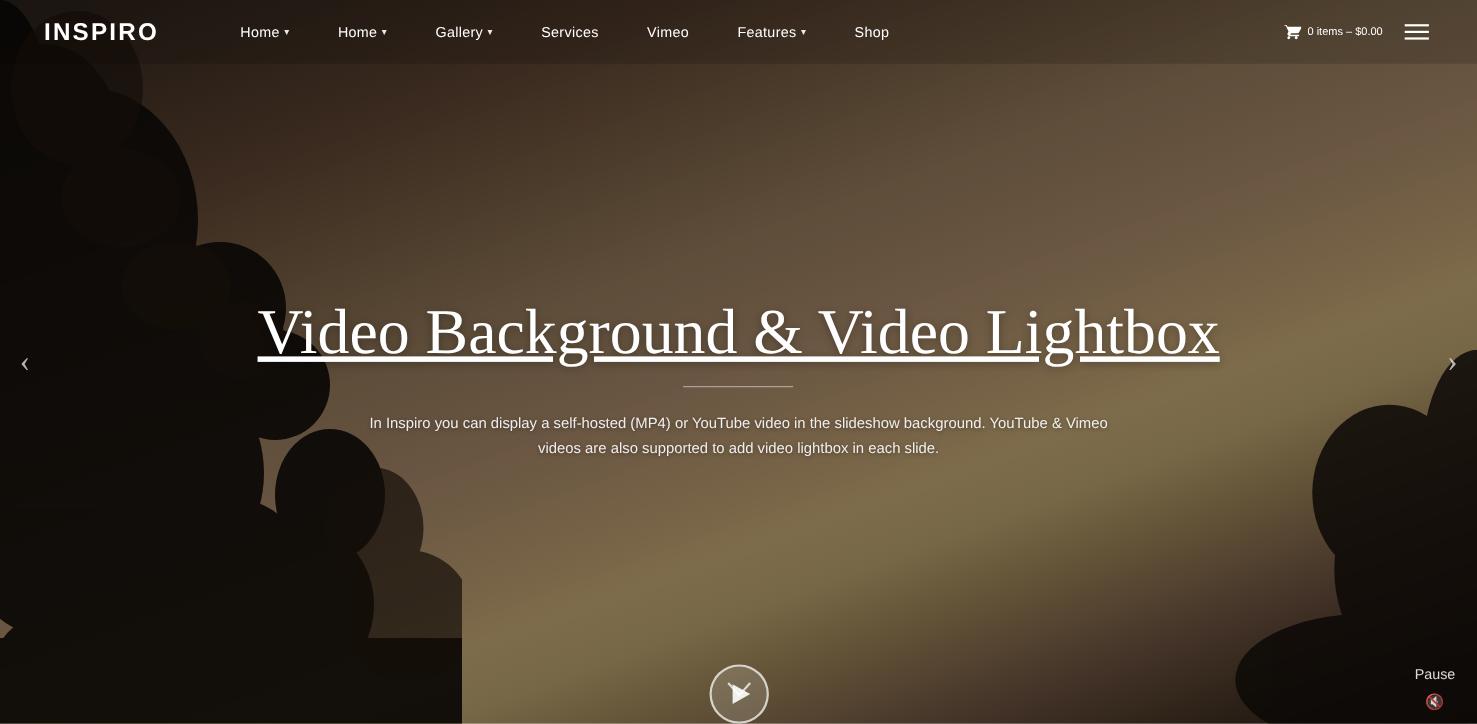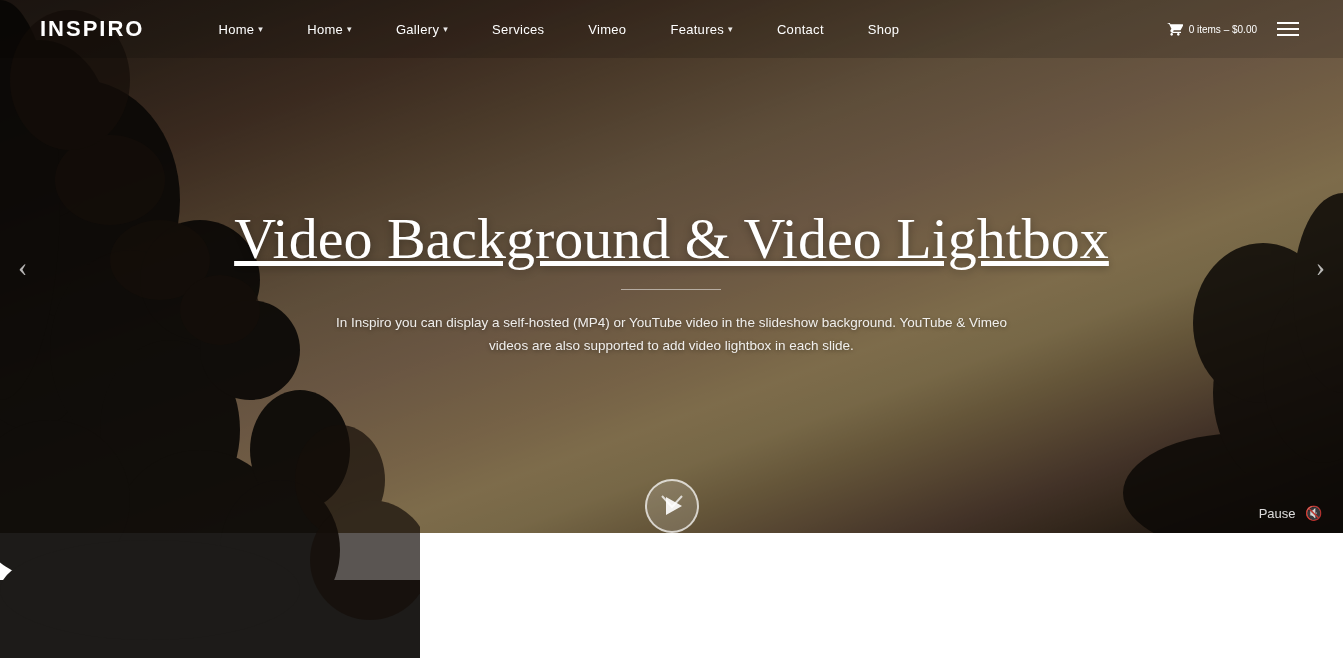--- a/index.html
+++ b/index.html
@@ -8,21 +8,21 @@
       width: 1343px;
       height: 658px;
       overflow: hidden;
       font-family: Georgia, 'Times New Roman', serif;
     }
 
     
     .hero {
       position: relative;
       width: 1343px;
-      height: 533px;
+      height: 658px;
       background: linear-gradient(
         160deg,
         #2a1f1a 0%,
         #3d2e22 10%,
         #5a4030 20%,
         #7a6045 30%,
         #9a8060 40%,
         #b09070 50%,
         #c8a878 60%,
         #d4b880 65%,
@@ -261,20 +261,21 @@
       position: absolute;
       bottom: 12px;
       right: 20px;
       z-index: 10;
       display: flex;
       align-items: center;
       gap: 10px;
       color: rgba(255,255,255,0.85);
       font-family: Arial, sans-serif;
       font-size: 13px;
+      flex-direction: column;
     }
 
     .mute-icon {
       font-size: 14px;
       cursor: pointer;
     }
 
     
   </style>
 </head>
@@ -352,23 +353,20 @@
       </a>
       <a class="nav-item">
         <span>Services</span>
       </a>
       <a class="nav-item">
         <span>Vimeo</span>
       </a>
       <a class="nav-item">
         <span>Features</span>
         <span class="nav-chevron">▾</span>
-      </a>
-      <a class="nav-item">
-        <span>Contact</span>
       </a>
       <a class="nav-item">
         <span>Shop</span>
       </a>
     </div>
 
     <div class="nav-right">
       <div class="cart-area">
         <svg class="cart-icon-svg" viewBox="0 0 24 24" xmlns="http://www.w3.org/2000/svg">
           <path d="M7 18c-1.1 0-1.99.9-1.99 2S5.9 22 7 22s2-.9 2-2-.9-2-2-2zM1 2v2h2l3.6 7.59-1.35 2.45c-.16.28-.25.61-.25.96C5 16.1 6.9 18 9 18h12v-2H9.42c-.14 0-.25-.11-.25-.25l.03-.12.9-1.63H19c.75 0 1.41-.41 1.75-1.03l3.58-6.49A1 1 0 0023.5 5H5.21l-.94-2H1zm16 16c-1.1 0-1.99.9-1.99 2S15.9 22 17 22s2-.9 2-2-.9-2-2-2z"></path>

